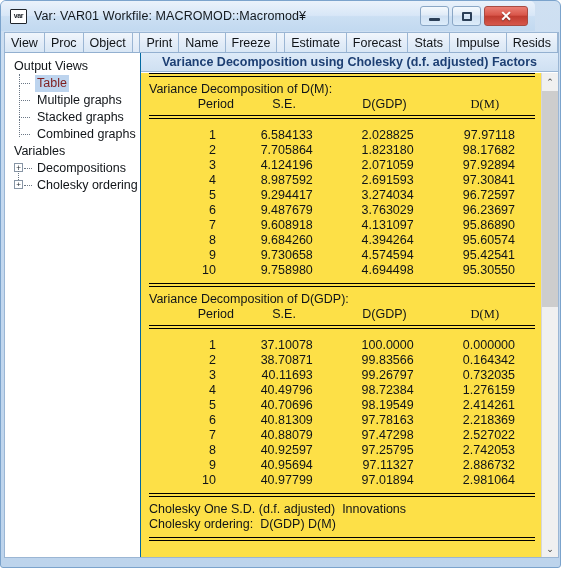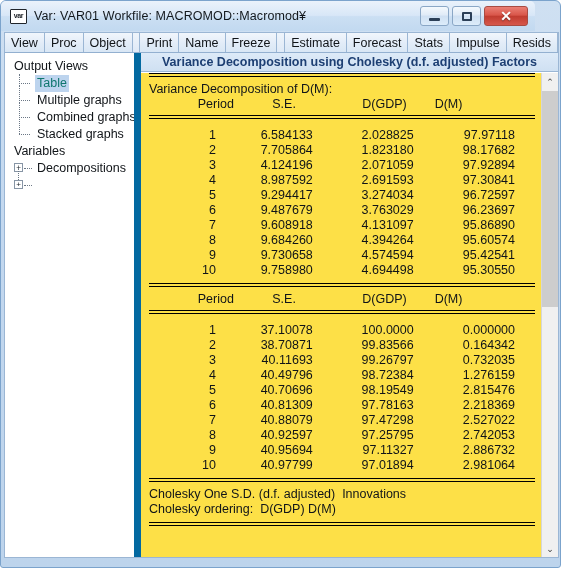--- a/index.html
+++ b/index.html
@@ -154,21 +154,21 @@
     background: #ffffff;
     border: 1px solid #9bb6d4;
     border-top: none;
   }
 
   
   .sidebar {
     width: 136px;
     flex: none;
     background: #ffffff;
-    border-right: 7px solid #0369a1;
+    border-right: 1px solid #0369a1;
     box-sizing: border-box;
     padding-top: 5px;
     overflow: hidden;
   }
   .tree-root {
     font-size: 12.5px;
     color: #101418;
     padding-left: 9px;
     line-height: 17px;
     white-space: nowrap;
@@ -197,21 +197,21 @@
   }
   .tree-child .vline.full {
     height: 18px;
   }
   .tree-label {
     display: inline-block;
     padding: 0 2px;
   }
   .tree-label.selected {
     background: #bdd4ee;
-    color: #0f766e;
+    color: #7f1d1d;
   }
   .tree-expand {
     position: absolute;
     left: 9px;
     top: 3px;
     width: 9px;
     height: 9px;
     box-sizing: border-box;
     border: 1px solid #8795a5;
     background: #ffffff;
@@ -292,21 +292,21 @@
     white-space: pre;
   }
   .c-period { width: 22%; text-align: right; padding-right: 18px !important; }
   .c-se     { width: 26%; text-align: right; padding-right: 22px !important; }
   .c-gdp    { width: 26%; text-align: right; padding-right: 22px !important; }
   .c-m      { width: 26%; text-align: right; padding-right: 20px !important; }
   .hdr td { }
   .hdr .c-period { text-align: right; padding-right: 0 !important; }
   .hdr .c-se { text-align: center; padding-right: 0 !important; }
   .hdr .c-gdp { text-align: center; padding-right: 0 !important; }
-  .hdr .c-m { text-align: left; padding-right: 0 !important; }
+  .hdr .c-m { text-align: center; padding-right: 0 !important; font-family: Liberation Serif, serif; }
 
   
   .vscroll {
     position: absolute;
     right: 0;
     top: 20px;
     bottom: 0;
     width: 17px;
     background: #f0f0f0;
     border-left: 1px solid #d6d6d6;
@@ -385,43 +385,44 @@
         <span class="tree-label selected">Table</span>
       </div>
 
       <div class="tree-child">
         <span class="vline full" style="top:-7px;"></span>
         <span class="dash"></span>
         <span class="tree-label">Multiple graphs</span>
       </div>
 
       <div class="tree-child">
+        <span class="vline" style="top:-7px;height:15px;"></span>
+        <span class="dash"></span>
+        <span class="tree-label">Stacked graphs</span>
+      </div>
+
+      <div class="tree-child">
         <span class="vline full" style="top:-7px;"></span>
         <span class="dash"></span>
         <span class="tree-label">Combined graphs</span>
-      </div>
-
-      <div class="tree-child">
-        <span class="vline" style="top:-7px;height:15px;"></span>
-        <span class="dash"></span>
-        <span class="tree-label">Stacked graphs</span>
       </div>
 
       <div class="tree-root">Variables</div>
 
       <div class="tree-child expandable">
         <span class="tree-expand">+</span>
         <span class="dash"></span>
         <span class="tree-label">Decompositions</span>
       </div>
 
       <div class="tree-child expandable">
         <span class="vline" style="left:13px;top:-8px;height:11px;"></span>
         <span class="tree-expand">+</span>
         <span class="dash"></span>
+        <span class="tree-label">Cholesky ordering</span>
       </div>
 
     </div>
 
     <div class="main-panel">
 
       <div class="panel-header">Variance Decomposition using Cholesky (d.f. adjusted) Factors</div>
 
       <div class="report">
 
@@ -503,20 +504,21 @@
                 <td class="c-se">9.758980</td>
                 <td class="c-gdp">4.694498</td>
                 <td class="c-m">95.30550</td>
               </tr>
         </tbody>
           </table>
         <div class="blank-sm"></div>
         <div class="rule-double"></div>
         <div class="blank-sm"></div>
 
+        <div class="rpt-line">Variance Decomposition of D(GDP):</div>
         <table class="data">
           <tbody>
               <tr class="hdr">
             <td class="c-period">Period</td>
             <td class="c-se">S.E.</td>
             <td class="c-gdp">D(GDP)</td>
             <td class="c-m">D(M)</td>
           </tr>
         </tbody>
           </table>
@@ -546,21 +548,21 @@
           <tr>
                 <td class="c-period">4</td>
                 <td class="c-se">40.49796</td>
                 <td class="c-gdp">98.72384</td>
                 <td class="c-m">1.276159</td>
               </tr>
           <tr>
                 <td class="c-period">5</td>
                 <td class="c-se">40.70696</td>
                 <td class="c-gdp">98.19549</td>
-                <td class="c-m">2.815476</td>
+                <td class="c-m">2.414261</td>
               </tr>
           <tr>
                 <td class="c-period">6</td>
                 <td class="c-se">40.81309</td>
                 <td class="c-gdp">97.78163</td>
                 <td class="c-m">2.218369</td>
               </tr>
           <tr>
                 <td class="c-period">7</td>
                 <td class="c-se">40.88079</td>

